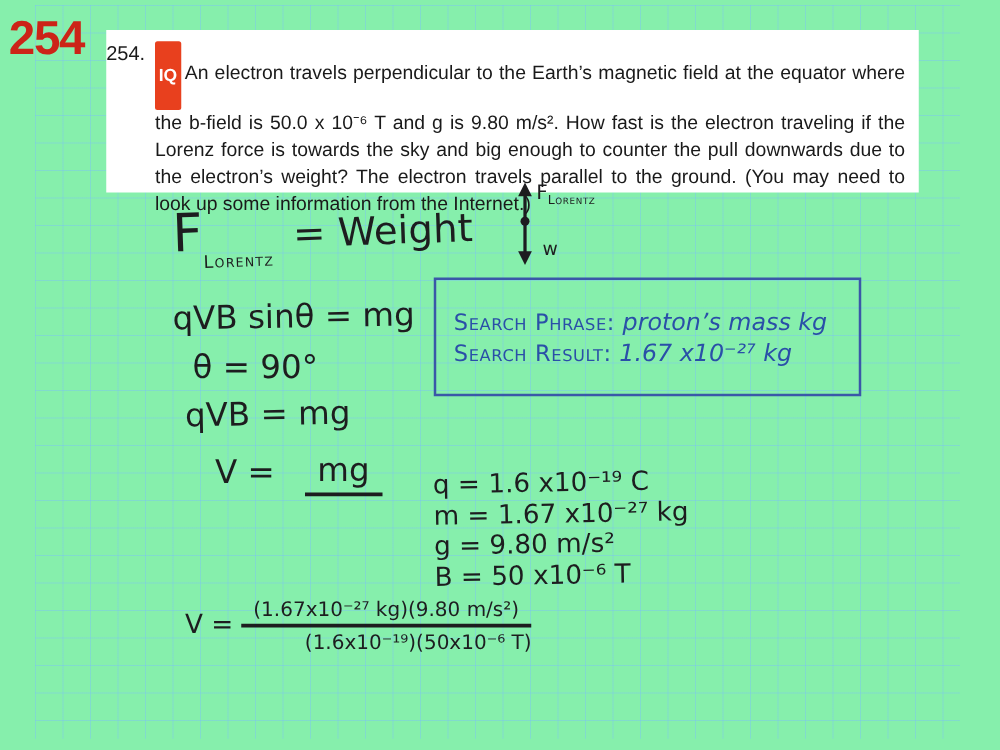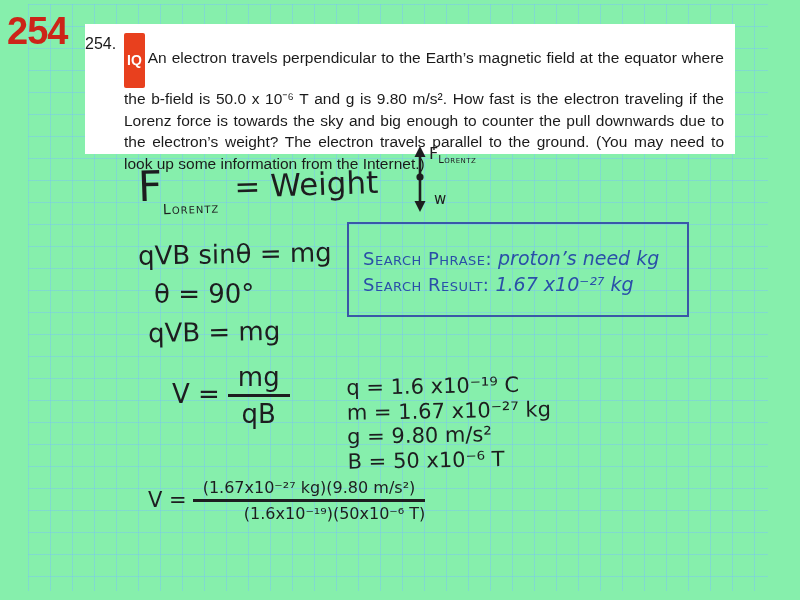--- a/index.html
+++ b/index.html
@@ -42,21 +42,21 @@
     font-family:"DejaVu Sans",sans-serif;white-space:nowrap;
   }
   .lorentz-line{left:138px;top:158px;font-size:31px;transform:rotate(-2deg);}
   .lorentz-line .bigF{font-size:42px;}
   .lorentz-line .sub{font-size:14px;font-variant:small-caps;letter-spacing:1px;vertical-align:-14px;}
   .lorentz-line .rhs{margin-left:6px;}
   .w-line2{left:138px;top:239px;font-size:26px;transform:rotate(-1deg);}
   .w-line3{left:154px;top:279px;font-size:26px;}
   .w-line4{left:148px;top:317px;font-size:26px;transform:rotate(-1deg);}
   .w-line5{left:172px;top:362px;font-size:26px;}
-  .frac{display:inline-block;text-align:center;vertical-align:middle;margin-left:8px;}
+  .frac{display:inline-block;text-align:center;vertical-align:middle;margin-left:24px;}
   .frac .fnum{display:block;border-bottom:3px solid #1d1d1f;padding:0 10px 2px;}
   .frac .fden{display:block;padding-top:2px;}
   
   .diagram{position:absolute;left:410px;top:146px;z-index:2;}
   .d-top{position:absolute;left:19px;top:-2px;color:#1d1d1f;font-family:"DejaVu Sans",sans-serif;font-size:16px;white-space:nowrap;}
   .d-top .dsub{font-size:10px;font-variant:small-caps;vertical-align:-4px;letter-spacing:.5px;}
   .d-bot{position:absolute;left:24px;top:44px;color:#1d1d1f;font-family:"DejaVu Sans",sans-serif;font-size:15px;}
   
   .search-box{
     position:absolute;left:347px;top:222px;width:342px;height:95px;
@@ -101,37 +101,37 @@
   <div class="hw lorentz-line">
     <span class="bigF">F</span><span class="sub">Lorentz</span>
     <span class="rhs">= Weight</span>
   </div>
 
   <div class="hw w-line2">qVB sinθ = mg</div>
   <div class="hw w-line3">θ = 90°</div>
   <div class="hw w-line4">qVB = mg</div>
 
   <div class="hw w-line5">
-    <span>V =</span><span class="frac"><span class="fnum">mg</span><span class="fden">qB</span></span>
+    <span>V =</span><span class="frac"><span class="fnum">mg</span></span>
   </div>
 
   <div class="diagram">
     <svg width="22" height="66" viewBox="0 0 22 66">
       <line x1="10" y1="7" x2="10" y2="59" stroke="#1d1d1f" stroke-width="2.6"></line>
       <polygon points="10,0 4.5,11 15.5,11" fill="#1d1d1f"></polygon>
       <polygon points="10,66 4.5,55 15.5,55" fill="#1d1d1f"></polygon>
       <circle cx="10" cy="31" r="3.6" fill="#1d1d1f"></circle>
     </svg>
     <div class="d-top"><span>F</span><span class="dsub">Lorentz</span></div>
     <div class="d-bot">w</div>
   </div>
 
   <div class="search-box">
     <div class="search-row">
-      <span class="s-label">Search Phrase:</span><span class="s-value">proton’s need kg</span>
+      <span class="s-label">Search Phrase:</span><span class="s-value">proton’s mass kg</span>
     </div>
     <div class="search-row">
       <span class="s-label">Search Result:</span><span class="s-value">1.67 x10⁻²⁷ kg</span>
     </div>
   </div>
 
   <div class="hw givens-list">
     <div>q = 1.6 x10⁻¹⁹ C</div>
     <div>m = 1.67 x10⁻²⁷ kg</div>
     <div>g = 9.80 m/s²</div>

